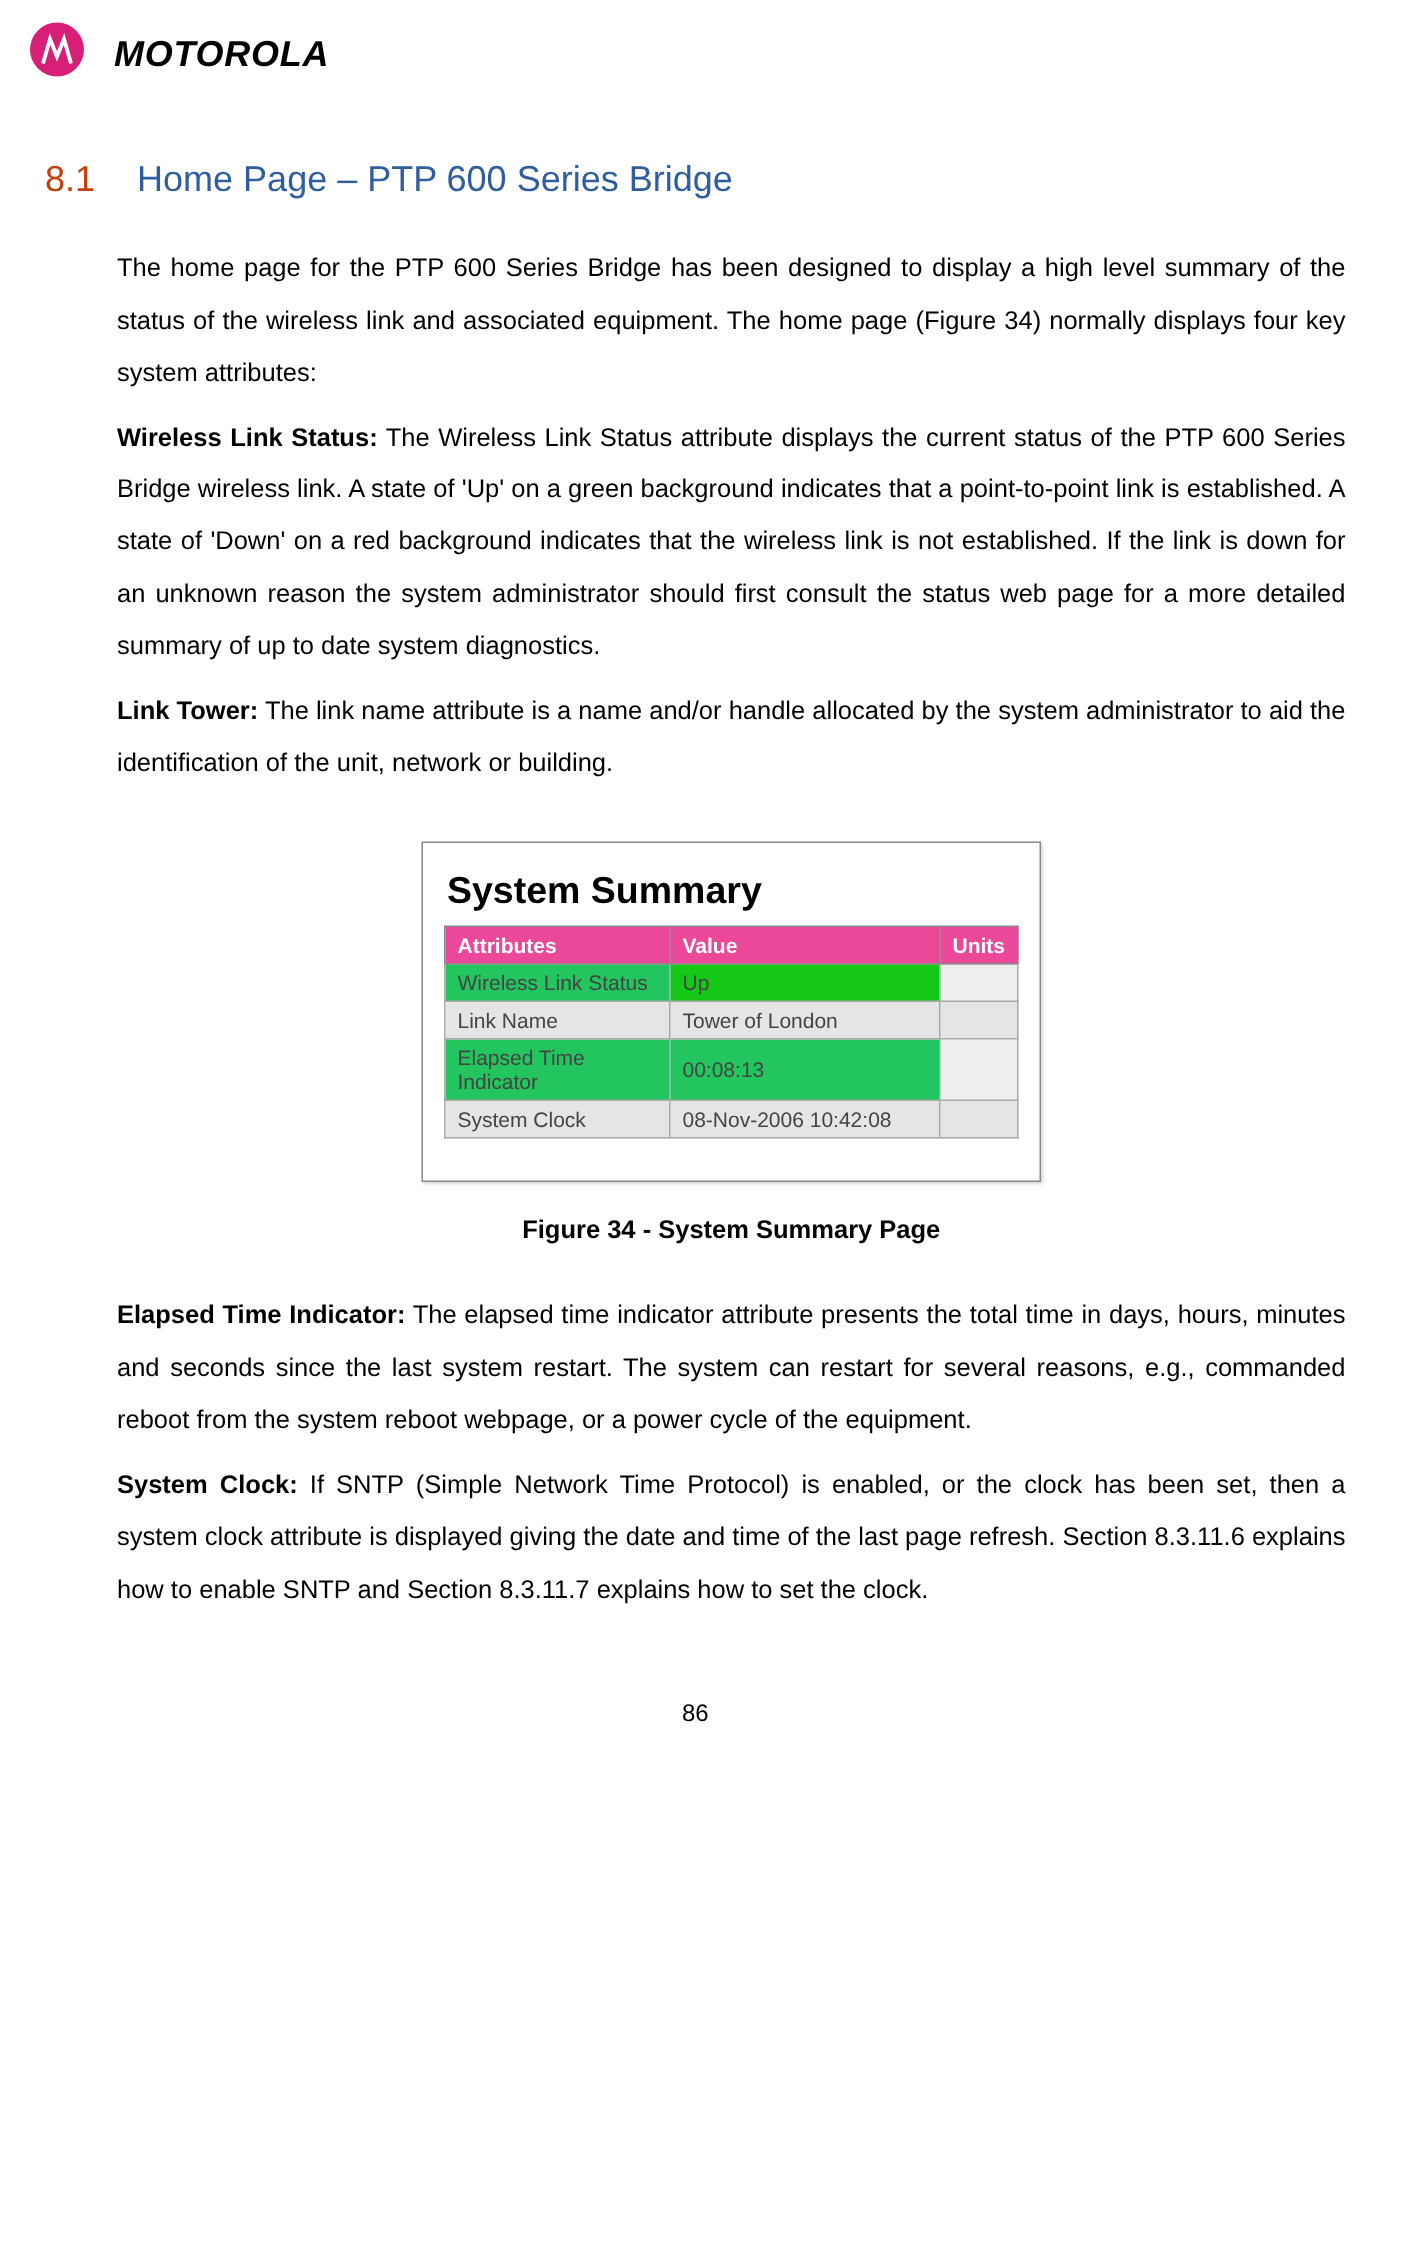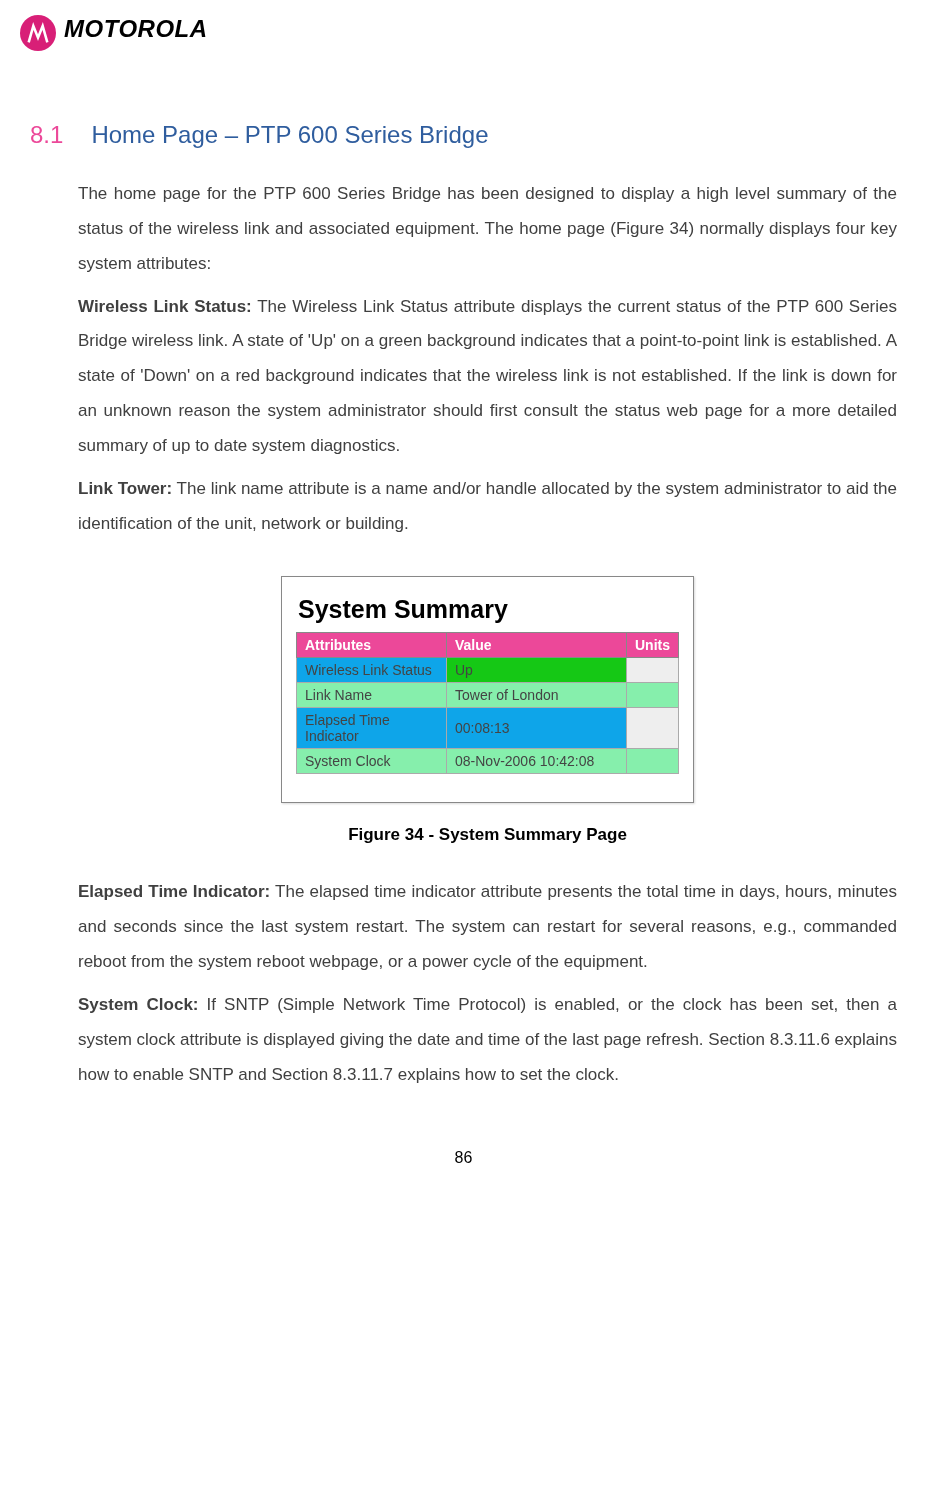--- a/index.html
+++ b/index.html
@@ -12,23 +12,23 @@
       background: #fff;
       width: 937px;
       margin: 0 auto;
       padding: 0;
     }
     .page-wrap {
       padding: 0 40px 60px 30px;
     }
     .header-logo {
       display: flex;
-      align-items: flex-start;
-      gap: 8px;
-      margin-bottom: 70px;
+      align-items: flex-end;
+      gap: 20px;
+      margin-bottom: 55px;
       margin-top: 15px;
       margin-left: -10px;
     }
     .logo-circle {
       width: 36px;
       height: 36px;
       background: #d81f77;
       border-radius: 50%;
       position: relative;
     }
@@ -47,28 +47,28 @@
     }
     .section-heading {
       color: #2f5d9e;
       font-size: 24px;
       font-weight: normal;
       margin-bottom: 28px;
       display: flex;
       gap: 28px;
     }
     .section-num {
-      color: #ec4899;
+      color: #c2410c;
     }
     .body-text {
       margin-left: 48px;
     }
     .para {
       font-size: 17px;
-      color: #404040;
+      color: #000000;
       line-height: 2.05;
       text-align: justify;
       margin-bottom: 8px;
     }
     .bold {
       font-weight: bold;
     }
     .figure-wrap {
       display: flex;
       flex-direction: column;
@@ -100,23 +100,23 @@
       padding: 4px 8px;
       border: 1px solid #888;
     }
     table.sys-table th:nth-child(1) { width: 150px; }
     table.sys-table th:nth-child(2) { width: 180px; }
     table.sys-table th:nth-child(3) { width: 44px; }
     table.sys-table td {
       padding: 4px 8px;
       border: 1px solid #aaa;
       color: #444;
-      background: #86efac;
-    }
-    tr.row-grey td { background: #0ea5e9; }
+      background: #e5e5e5;
+    }
+    tr.row-grey td { background: #22c55e; }
     td.green-cell { background: #15c815 !important; color: #222; }
     .figure-caption {
       font-weight: bold;
       font-size: 17px;
       margin-top: 22px;
       text-align: left;
     }
     .page-number {
       text-align: center;
       font-size: 16px;

